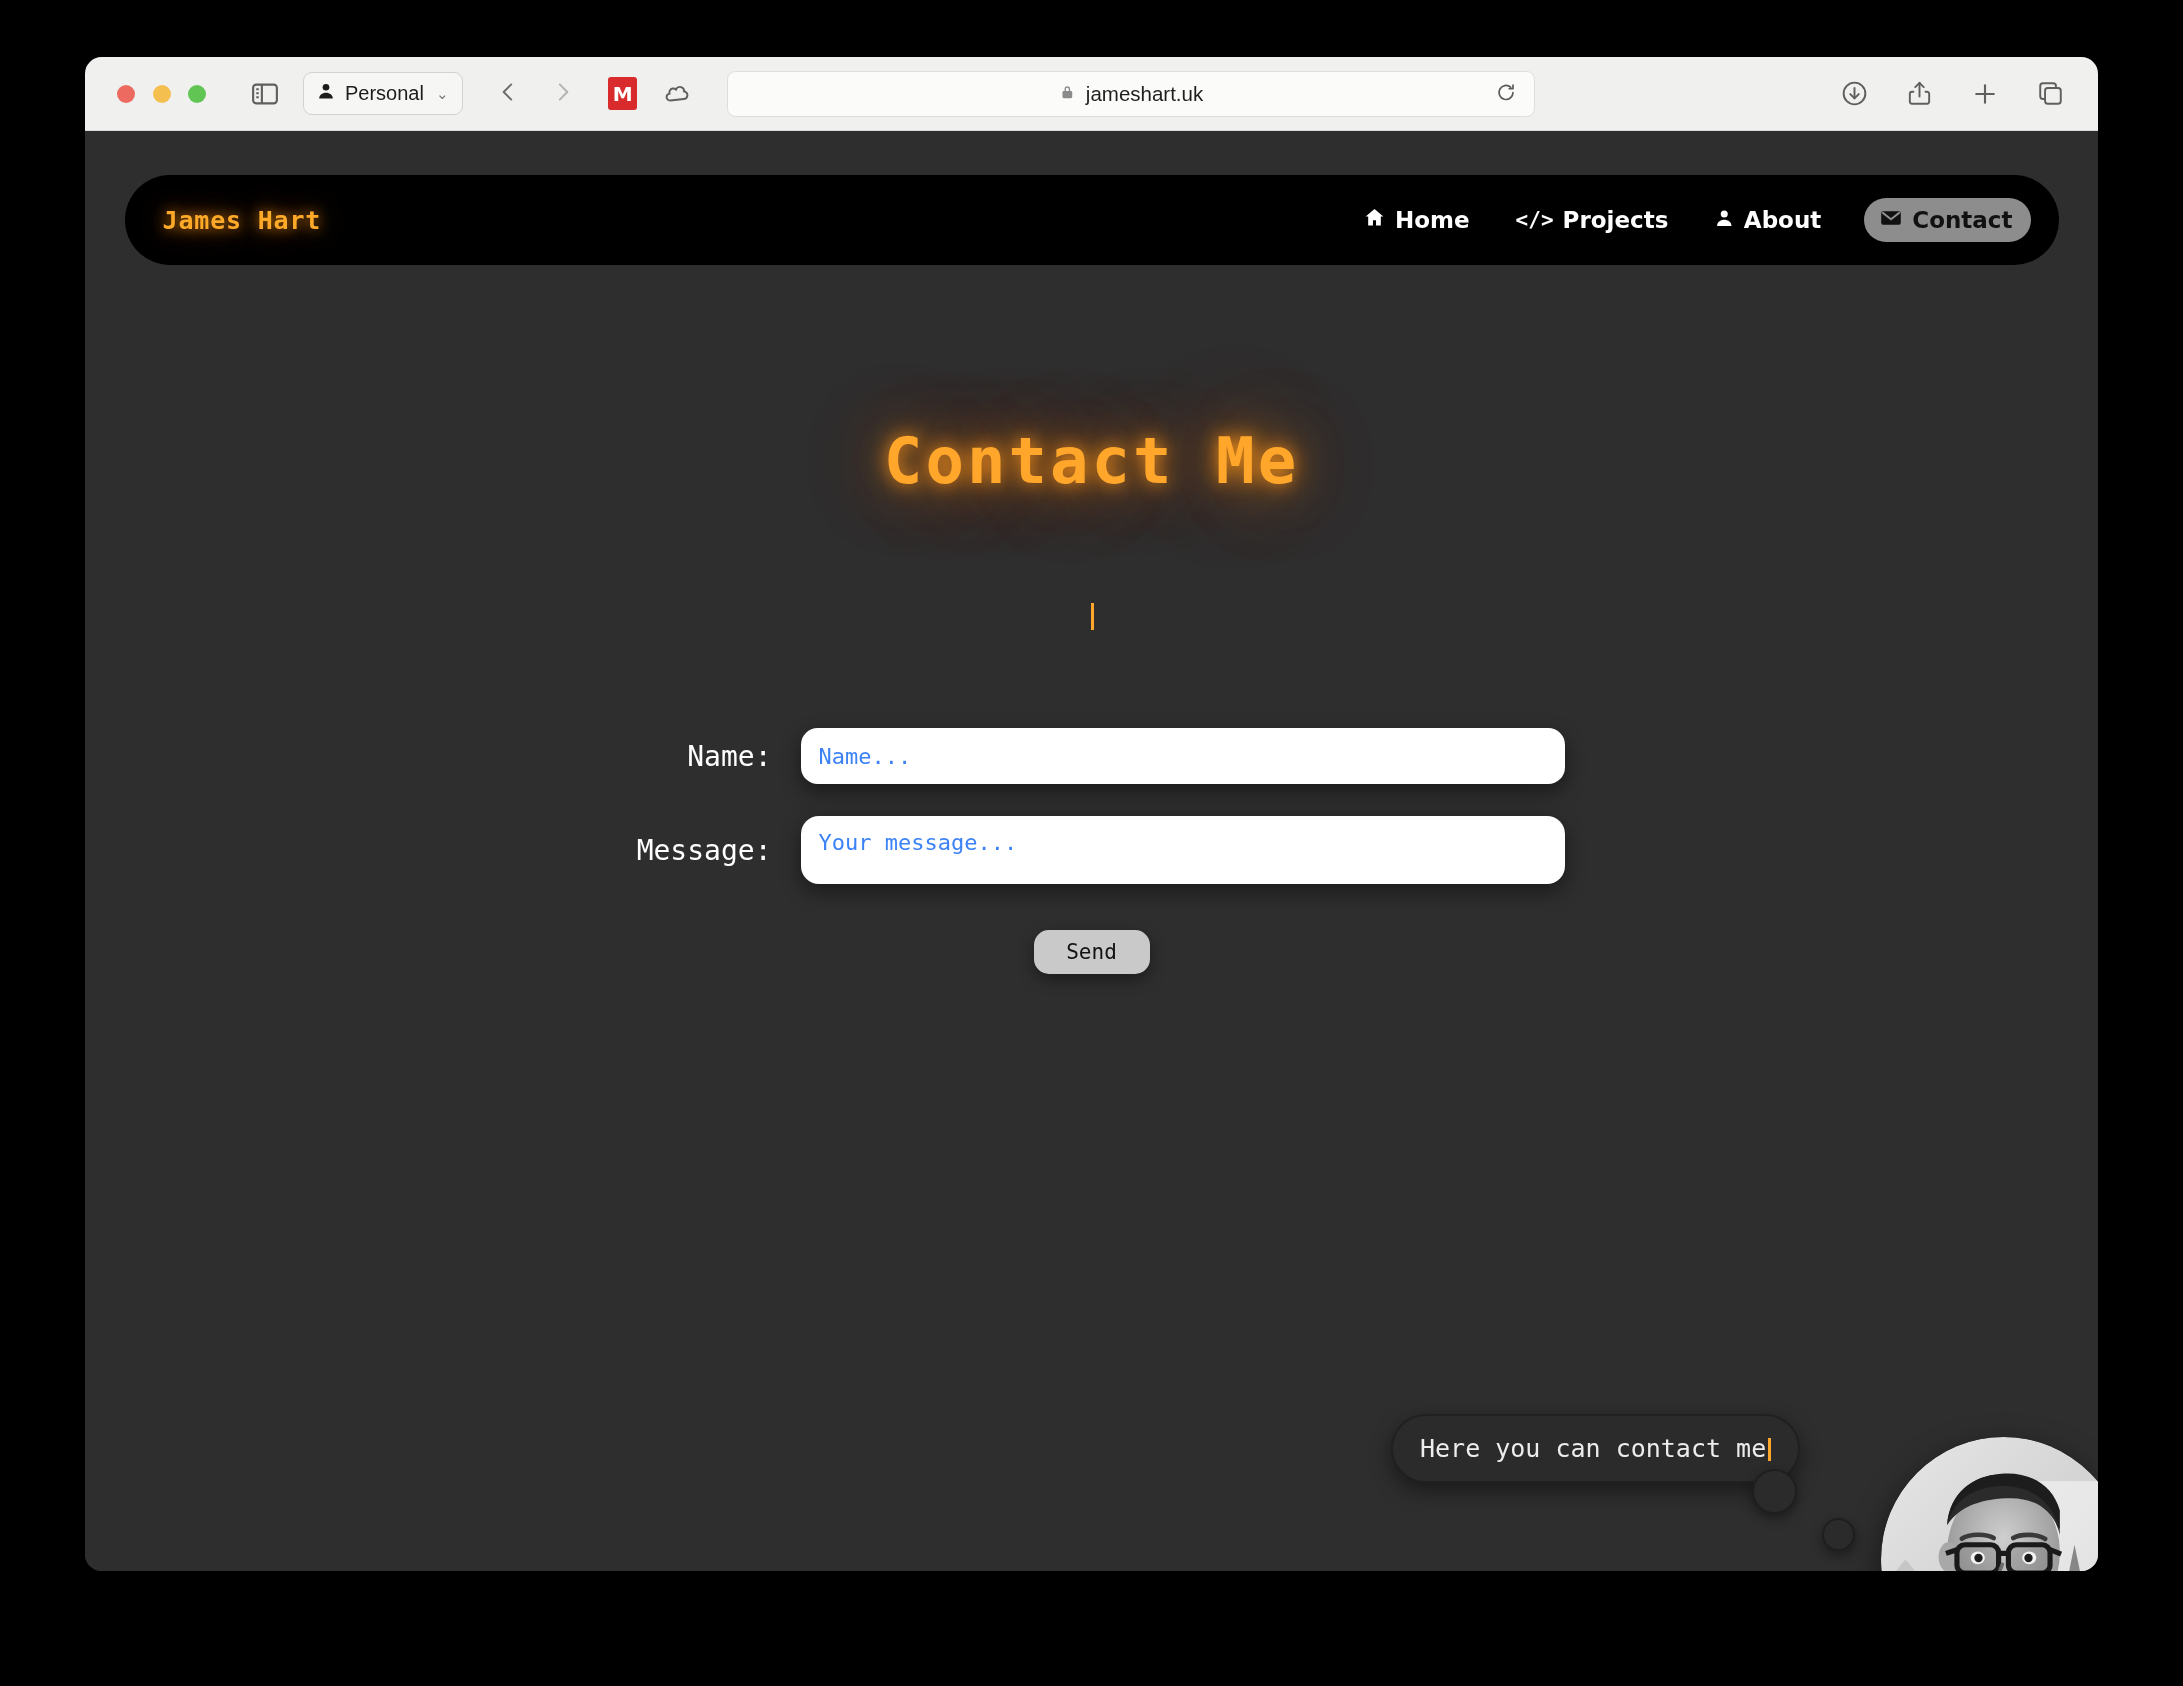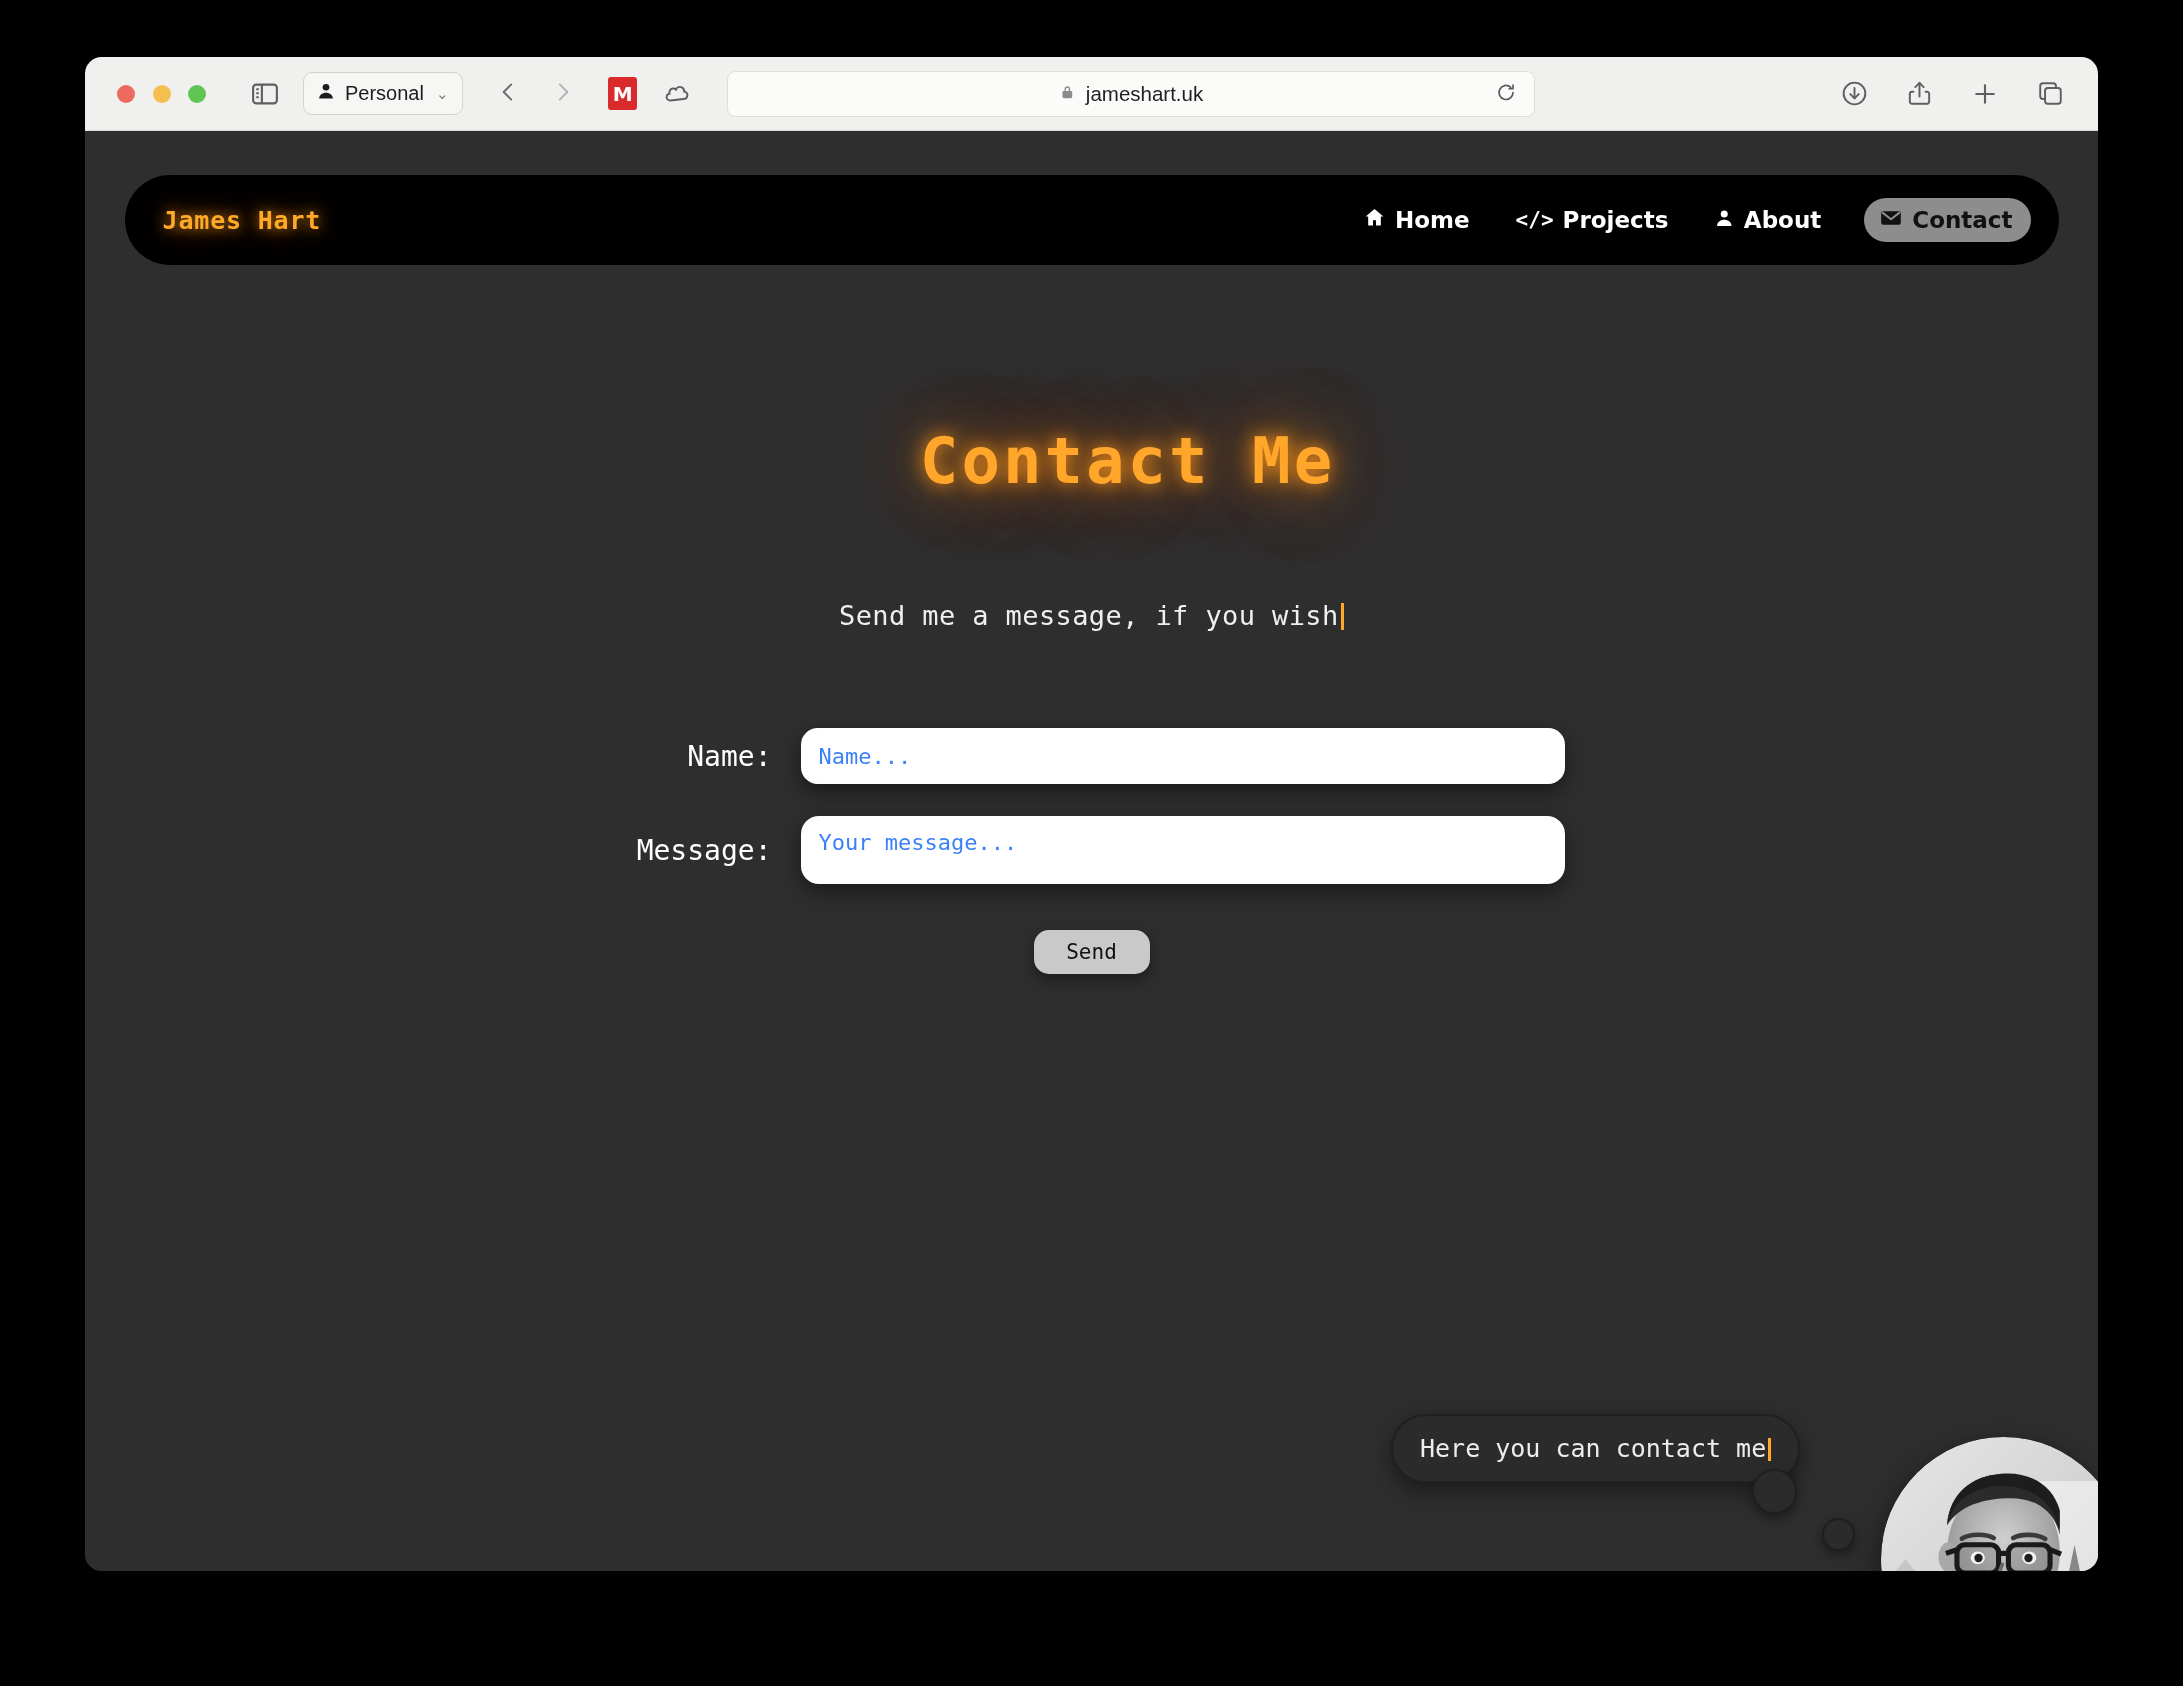--- a/index.html
+++ b/index.html
@@ -212,21 +212,20 @@
     font-family: "DejaVu Sans Mono", monospace;
     font-size: 64px;
     font-weight: 700;
     color: #ffa62b;
     letter-spacing: 3px;
     text-shadow:
       0 0 18px rgba(255,150,25,0.95),
       0 0 46px rgba(255,135,10,0.7),
       0 0 91px rgba(255,120,0,0.45),
       0 0 152px rgba(255,110,0,0.3);
-    padding-left: 36px;
   }
 
   .hero-sub {
     position: absolute;
     top: 469px;
     left: 0;
     width: 100%;
     text-align: center;
     font-family: "DejaVu Sans Mono", monospace;
     font-size: 27px;
@@ -486,21 +485,21 @@
           </span>
           <span>Contact</span>
         </div>
 
       </div>
     </div>
 
     <div class="hero-title">Contact Me</div>
 
     <div class="hero-sub">
-      <span>Send me a message, if you wish</span><span class="caret"></span>
+      <span class="caret"></span>
     </div>
 
     <div class="form">
 
       <div class="form-row">
         <div class="form-label">Name:</div>
         <div class="field">
           <span class="placeholder">Name...</span>
         </div>
       </div>

